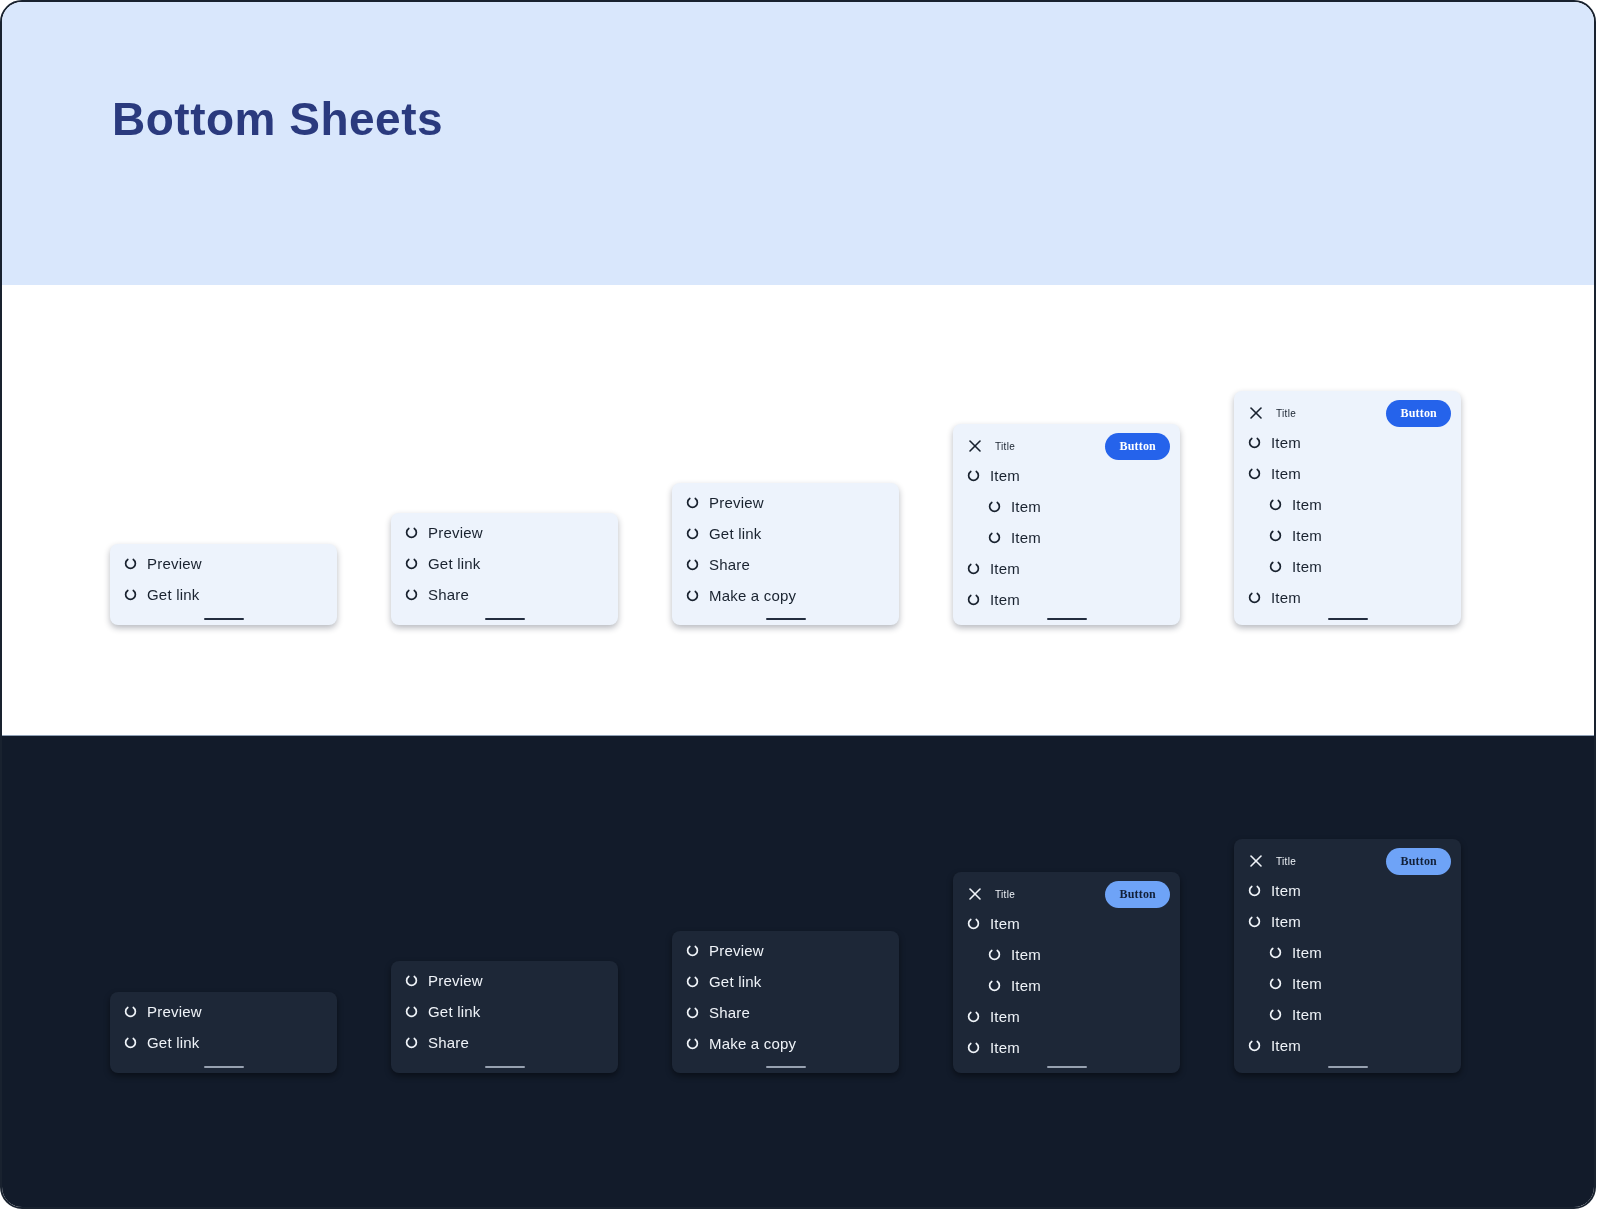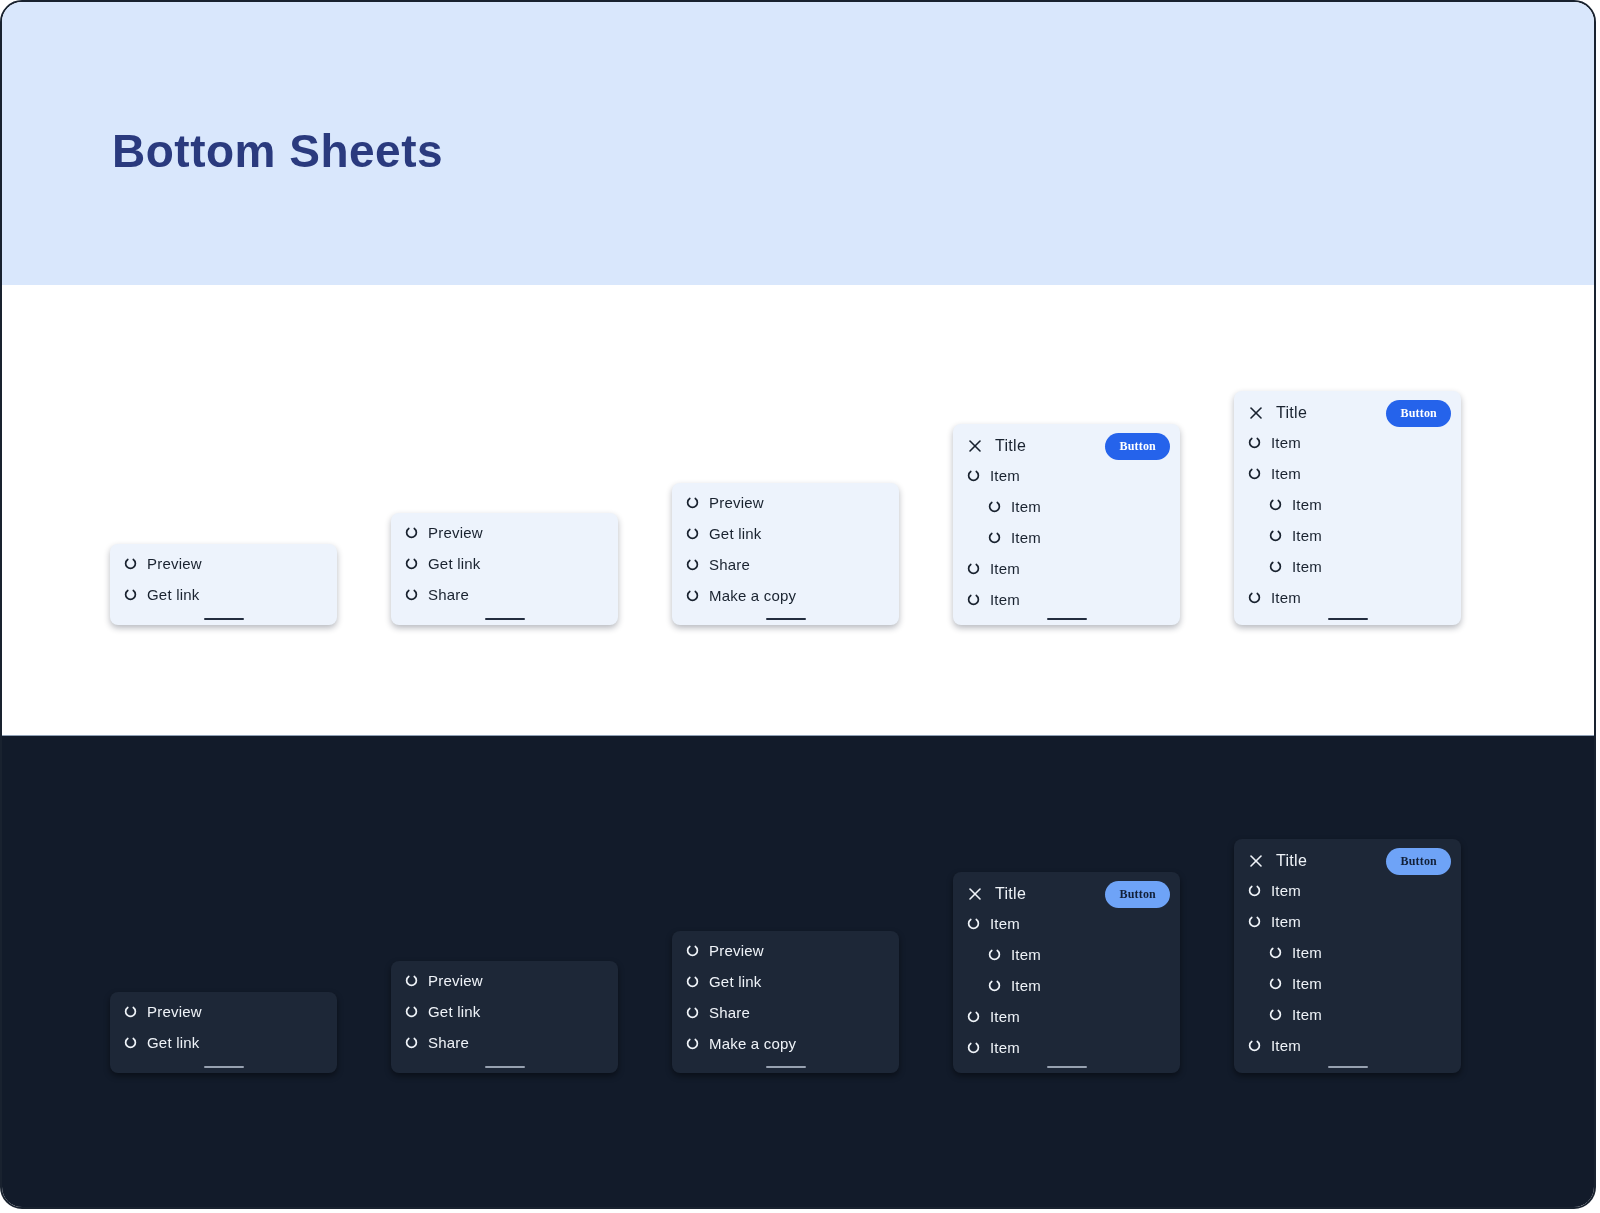--- a/index.html
+++ b/index.html
@@ -5,40 +5,40 @@
   html,body{margin:0;padding:0;background:#fff;}
   body{width:1600px;height:1213px;font-family:"Liberation Sans",sans-serif;}
   .canvas{
     position:relative;width:1596px;height:1209px;
     border:2px solid #19222f;border-radius:22px;overflow:hidden;
     box-sizing:border-box;background:#fff;
   }
   
   .hero{position:relative;height:283px;background:#d9e7fc;}
   .hero h1{
-    position:absolute;left:110px;top:122px;margin:0;
+    position:absolute;left:110px;top:90px;margin:0;
     font-size:46px;font-weight:bold;letter-spacing:.5px;color:#2a3a7e;
   }
   .section{position:relative;box-sizing:border-box;}
   .section.light{height:450px;background:#ffffff;}
   .section.dark{height:472px;background:#121b2a;border-top:1px solid #8fa0b5;}
   .sheet-row{position:absolute;left:108px;display:flex;align-items:flex-end;gap:54px;}
   .section.light .sheet-row{bottom:110px;}
   .section.dark .sheet-row{bottom:134px;}
   
   .sheet{
     position:relative;width:227px;box-sizing:border-box;
     border-radius:8px;padding:4px 0 14px;
   }
   .light .sheet{background:#edf3fc;box-shadow:0 3px 6px rgba(15,23,42,.30);color:#19222f;}
   .dark  .sheet{background:#1d2737;box-shadow:0 3px 6px rgba(0,0,0,.45);color:#eff3f8;}
   .sheet-header{
     display:flex;align-items:center;height:32px;padding:4px 10px 0 14px;box-sizing:border-box;
   }
-  .sheet-title{font-size:16px;font-weight:500;margin-left:12px;letter-spacing:.3px;}
+  .sheet-title{font-size:10px;font-weight:500;margin-left:12px;letter-spacing:.3px;}
   .sheet-spacer{flex:1;}
   .sheet-button{
     border:none;border-radius:999px;padding:6px 14px;
     font-size:12px;font-weight:bold;letter-spacing:.2px;cursor:pointer;
     font-family:Liberation Serif, serif;
   }
   .light .sheet-button{background:#2563eb;color:#ffffff;}
   .dark  .sheet-button{background:#6ea3f7;color:#122038;}
   .close-btn{
     width:16px;height:16px;display:flex;align-items:center;justify-content:center;

